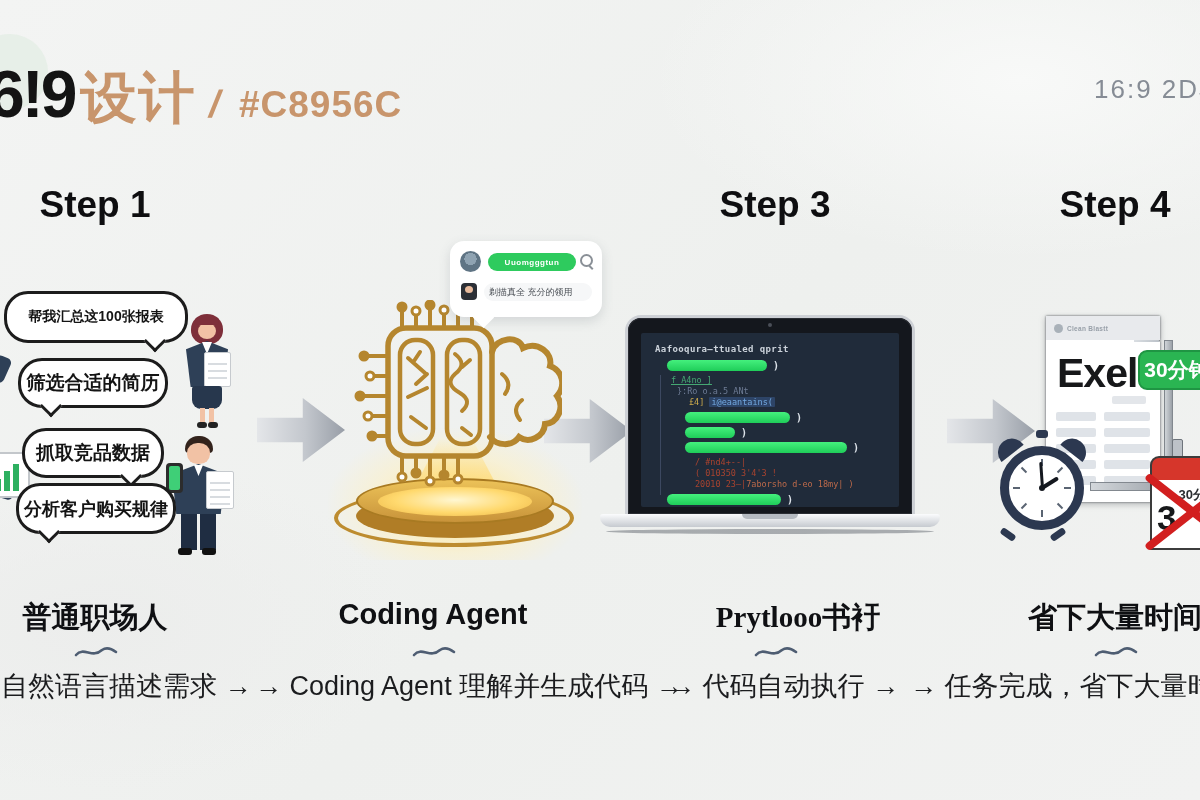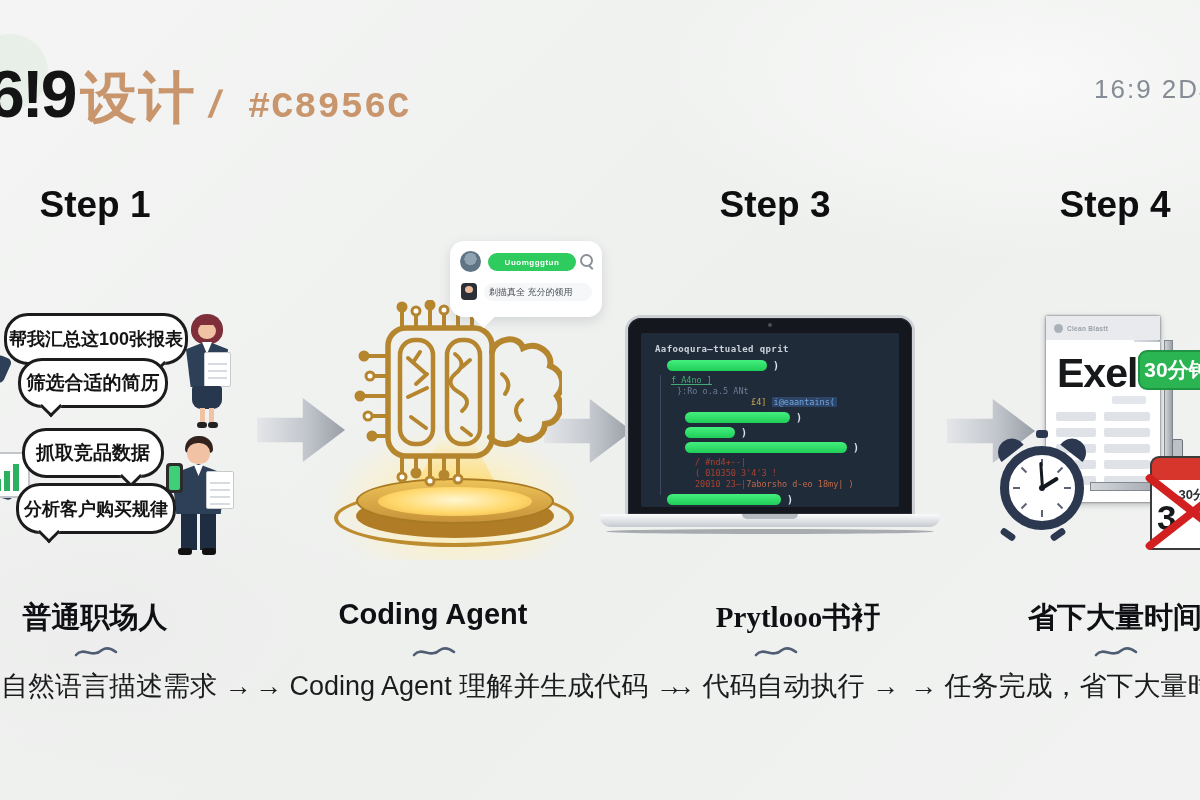--- a/index.html
+++ b/index.html
@@ -10,21 +10,21 @@
       radial-gradient(ellipse 520px 280px at 8% 78%, #ecedec 0%, rgba(236,237,236,0) 60%),
       linear-gradient(135deg,#f3f4f3 0%,#eef0ee 55%,#f1f2f1 100%);}
   .abs{position:absolute;}
 
   
   .logo-blob{left:-28px;top:34px;width:76px;height:76px;border-radius:50%;background:#e3eee5;opacity:.8;}
   .logo{left:-12px;top:56px;display:flex;align-items:baseline;white-space:nowrap;}
   .logo-black{font-size:66px;font-weight:900;color:#141414;letter-spacing:-3px;}
   .logo-cn{font-size:56px;font-weight:900;color:#C8956C;margin-left:6px;letter-spacing:2px;}
   .logo-slash{font-size:38px;font-weight:700;color:#C8956C;margin-left:14px;transform:skewX(-12deg);}
-  .logo-hex{font-size:37px;font-weight:800;color:#C8956C;margin-left:27px;letter-spacing:1px;font-family:Liberation Mono, monospace;}
+  .logo-hex{font-size:37px;font-weight:800;color:#C8956C;margin-left:18px;letter-spacing:1px;}
   .ratio-note{left:1094px;top:74px;font-size:26px;color:#868c95;letter-spacing:2px;white-space:nowrap;}
 
   
   .step-label{top:184px;width:200px;text-align:center;font-size:37px;font-weight:800;color:#0e0e10;}
 
   
   .bubble{background:#fff;border:3px solid #1c1c1c;border-radius:24px;display:flex;align-items:center;justify-content:center;font-weight:700;color:#141414;z-index:3;}
   .bubble::after{content:"";position:absolute;width:13px;height:13px;background:#fff;transform:rotate(45deg);bottom:-9px;border-right:3px solid #1c1c1c;border-bottom:3px solid #1c1c1c;}
   .tail-br::after{right:22px;}
   .tail-bl::after{left:22px;}
@@ -128,21 +128,21 @@
     <span class="logo-cn">设计</span>
     <span class="logo-slash">/</span>
     <span class="logo-hex">#C8956C</span>
   </div>
   <div class="abs ratio-note">16:9  2DJ</div>
 
   <div class="abs step-label" style="left:-5px;">Step 1</div>
   <div class="abs step-label" style="left:675px;">Step 3</div>
   <div class="abs step-label" style="left:1015px;">Step 4</div>
 
-  <div class="abs bubble tail-br" style="left:4px;top:313px;width:178px;height:46px;font-size:18px;">帮我汇总这100张报表</div>
+  <div class="abs bubble tail-br" style="left:4px;top:291px;width:178px;height:46px;font-size:14px;">帮我汇总这100张报表</div>
   <div class="abs bubble tail-br" style="left:22px;top:428px;width:136px;height:44px;font-size:19px;">抓取竞品数据</div>
   <div class="abs bubble tail-bl" style="left:18px;top:358px;width:144px;height:44px;font-size:19px;">筛选合适的简历</div>
   <div class="abs bubble tail-bl" style="left:16px;top:483px;width:154px;height:45px;font-size:18px;">分析客户购买规律</div>
 
   <div class="abs navy" style="left:-8px;top:356px;width:16px;height:26px;border-radius:5px;transform:rotate(24deg);"></div>
   <div class="abs" style="left:-12px;top:452px;width:38px;height:42px;background:#fff;border:2px solid #c3c7cb;border-radius:4px;z-index:2;">
     <span class="abs" style="left:5px;bottom:5px;width:6px;height:12px;background:#2db060;"></span>
     <span class="abs" style="left:14px;bottom:5px;width:6px;height:20px;background:#2db060;"></span>
     <span class="abs" style="left:23px;bottom:5px;width:6px;height:27px;background:#2db060;"></span>
   </div>
@@ -231,21 +231,21 @@
     <span class="abs laptop-cam"></span>
     <div class="abs display">
       <span class="abs indent-guide"></span>
       <div class="scr-title">Aafooqura—ttualed qprit</div>
       <div class="crow" style="margin-left:26px;">
           <span class="cbar" style="width:100px;"></span>
           <span class="cparen">)</span>
         </div>
       <div class="ctext c-green" style="margin-left:30px;text-decoration:underline;">f A4no ]</div>
       <div class="ctext c-slate" style="margin-left:36px;">}:Ro o.a.5 ANt</div>
-      <div class="ctext" style="margin-left:48px;text-align:center;"><span class="c-gold">£4]</span> <span class="c-blue">i@eaantains(</span></div>
+      <div class="ctext" style="margin-left:48px;"><span class="c-gold">£4]</span> <span class="c-blue">i@eaantains(</span></div>
       <div class="crow" style="margin-left:44px;">
           <span class="cbar" style="width:105px;"></span>
           <span class="cparen">)</span>
         </div>
       <div class="crow" style="margin-left:44px;">
           <span class="cbar" style="width:50px;"></span>
           <span class="cparen">)</span>
         </div>
       <div class="crow" style="margin-left:44px;">
           <span class="cbar" style="width:162px;"></span>

